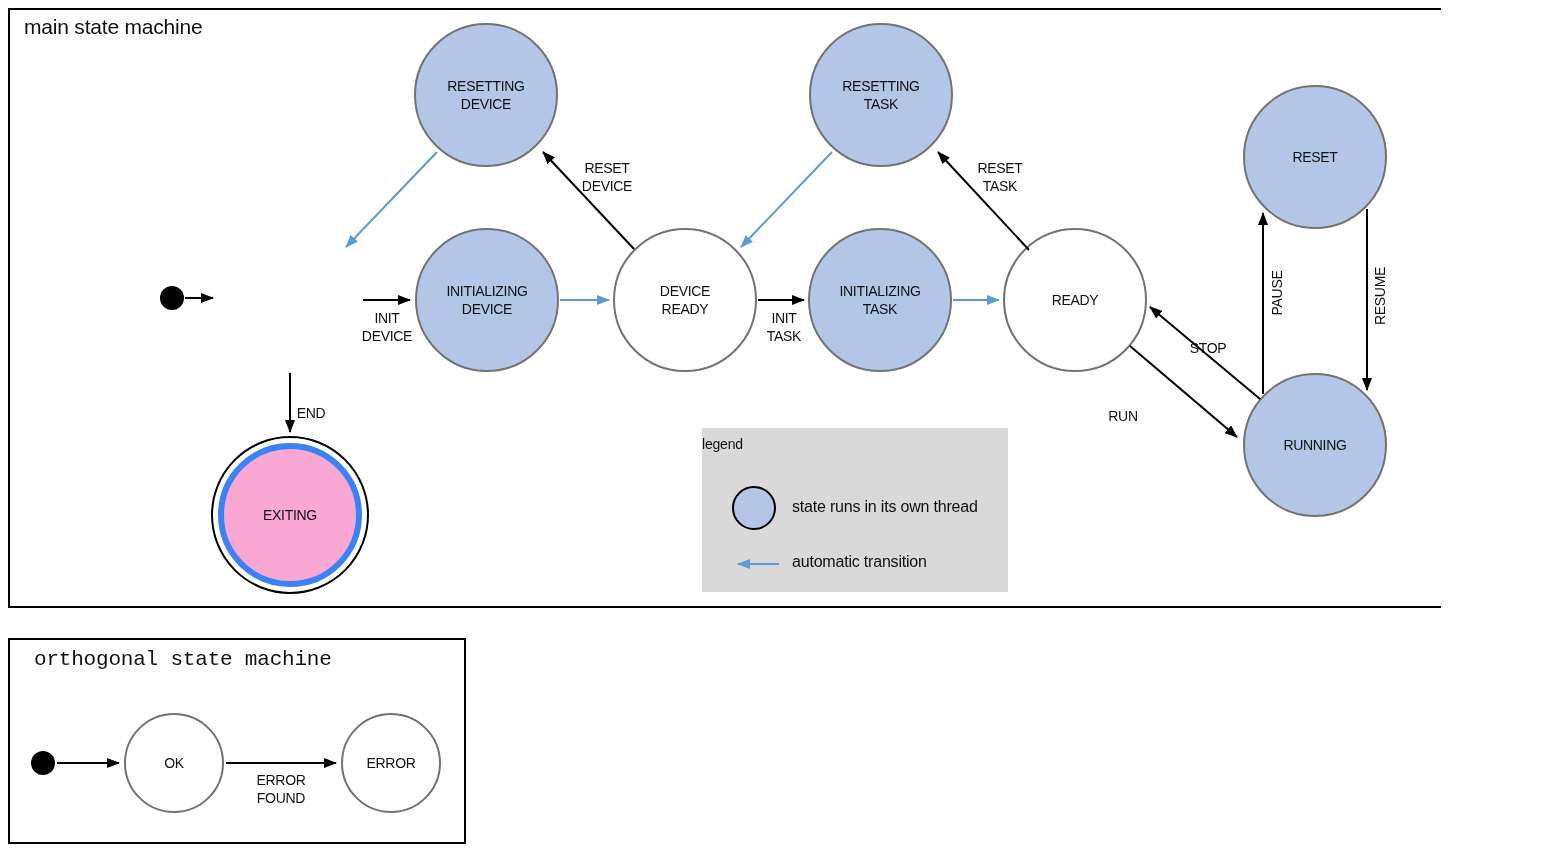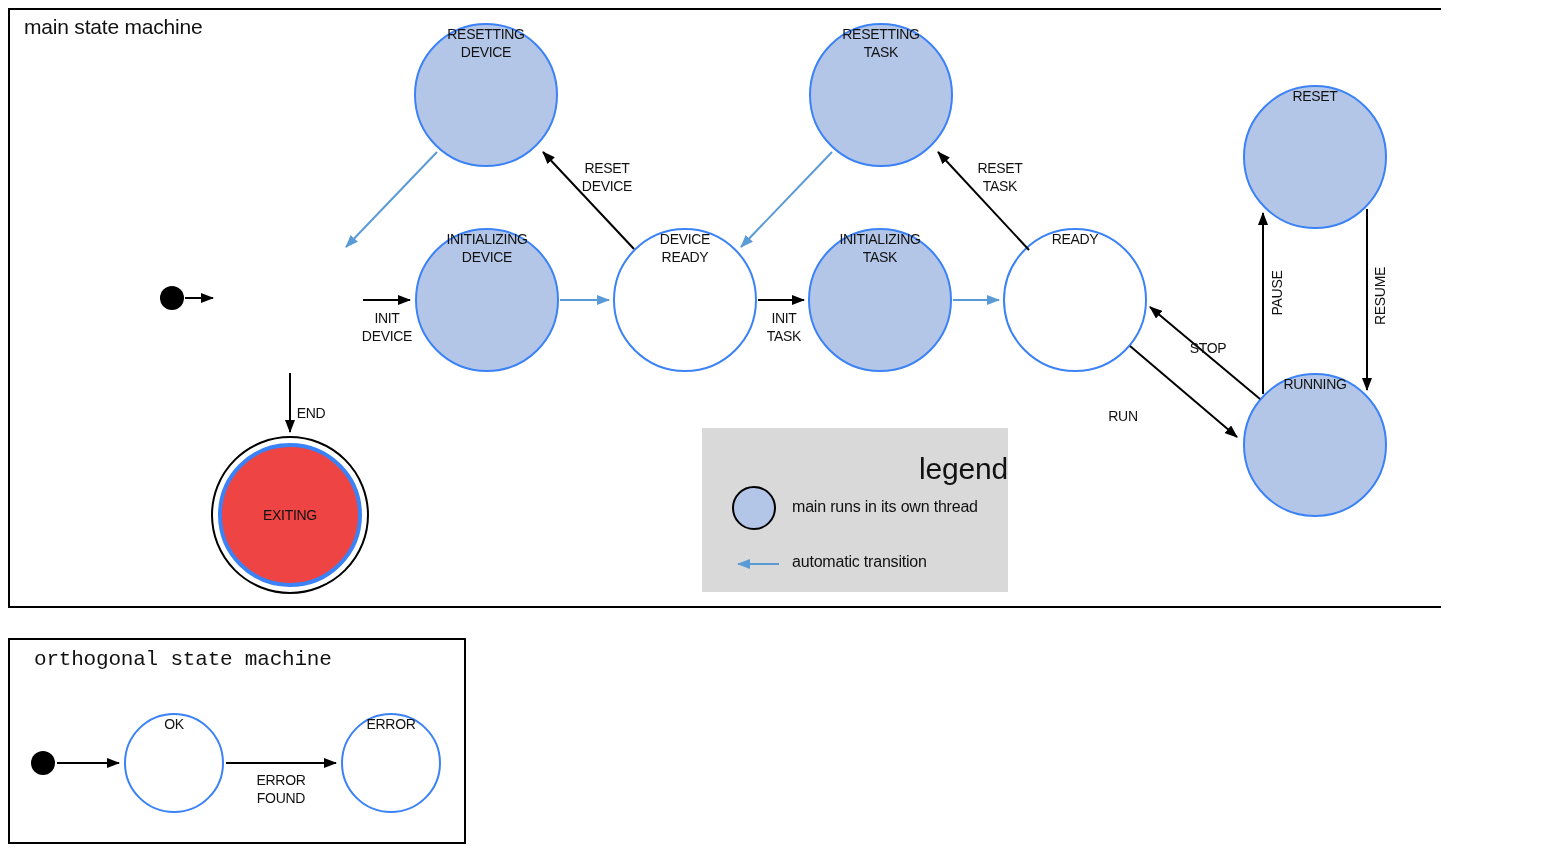--- a/index.html
+++ b/index.html
@@ -21,47 +21,47 @@
   .box-title {
     position: absolute;
     font-size: 21px;
     letter-spacing: -0.2px;
     color: #111111;
     white-space: nowrap;
   }
   .state {
     position: absolute;
     box-sizing: border-box;
-    border: 2px solid #3b82f6;
+    border: 2px solid #737373;
     border-radius: 50%;
     background: #ffffff;
     display: flex;
-    align-items: flex-start;
+    align-items: center;
     justify-content: center;
     text-align: center;
     font-size: 14px;
     line-height: 18px;
     letter-spacing: -0.3px;
     white-space: pre-line;
   }
   .state.threaded { background: #b4c6e7; }
   .final-outer {
     position: absolute;
     box-sizing: border-box;
     border: 2px solid #000000;
     border-radius: 50%;
     background: #ffffff;
   }
   .final-inner {
     position: absolute;
     inset: 5px;
     box-sizing: border-box;
-    border: 4px solid #3b82f6;
-    border-radius: 50%;
-    background: #ef4444;
+    border: 6px solid #3b82f6;
+    border-radius: 50%;
+    background: #f9a8d4;
     display: flex;
     align-items: center;
     justify-content: center;
     text-align: left;
     font-size: 14px;
     letter-spacing: -0.3px;
   }
   .edge-label {
     position: absolute;
     font-size: 14px;
@@ -80,24 +80,23 @@
   .legend {
     position: absolute;
     left: 702px; top: 428px;
     width: 306px; height: 164px;
     background: #d9d9d9;
   }
   .legend-title {
     position: absolute;
     left: 0; top: 8px;
     width: 100%;
-    text-align: right;
-    font-size: 30px;
+    text-align: left;
+    font-size: 14px;
     letter-spacing: -0.2px;
-    margin-top: 16px;
   }
   .legend-circle {
     position: absolute;
     left: 30px; top: 58px;
     width: 44px; height: 44px;
     box-sizing: border-box;
     border: 2px solid #000000;
     border-radius: 50%;
     background: #b4c6e7;
   }
@@ -113,21 +112,21 @@
 <body>
 
 <div id="stage">
 
   <div class="box" style="left:8px; top:8px; width:1539px; height:600px;"></div>
   <div class="box-title" style="left:24px; top:15px;">main state machine</div>
 
   <div class="legend">
     <div class="legend-title">legend</div>
     <div class="legend-circle"></div>
-    <div class="legend-item-label" style="top:70px;">main runs in its own thread</div>
+    <div class="legend-item-label" style="top:70px;">state runs in its own thread</div>
     <div class="legend-item-label" style="top:125px;">automatic transition</div>
   </div>
 
   <div class="box" style="left:8px; top:638px; width:458px; height:206px;"></div>
   <div class="box-title" style="left:34px; top:648px;font-family:Liberation Mono, monospace;">orthogonal state machine</div>
 
 
   <div class="state threaded" style="left:414px; top:23px; width:144px; height:144px;"><span>RESETTING
 DEVICE</span></div>
 

